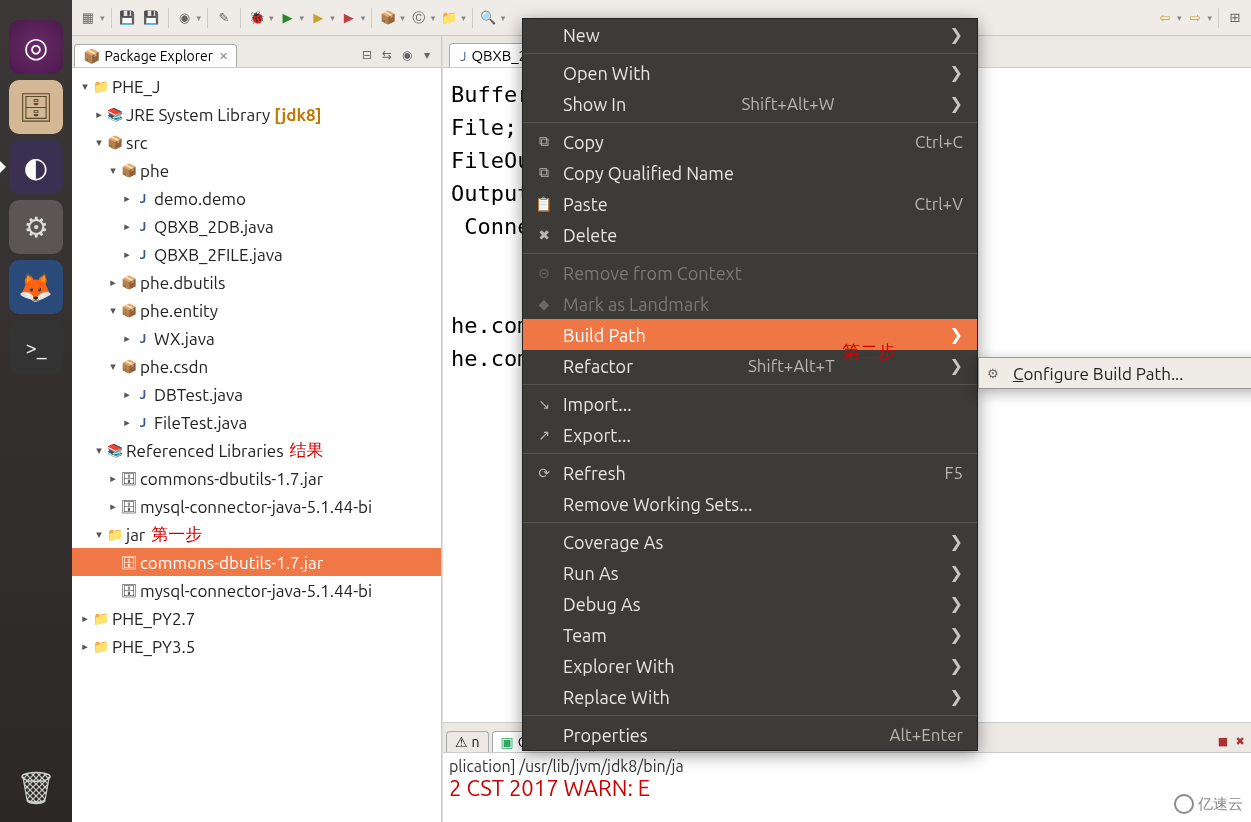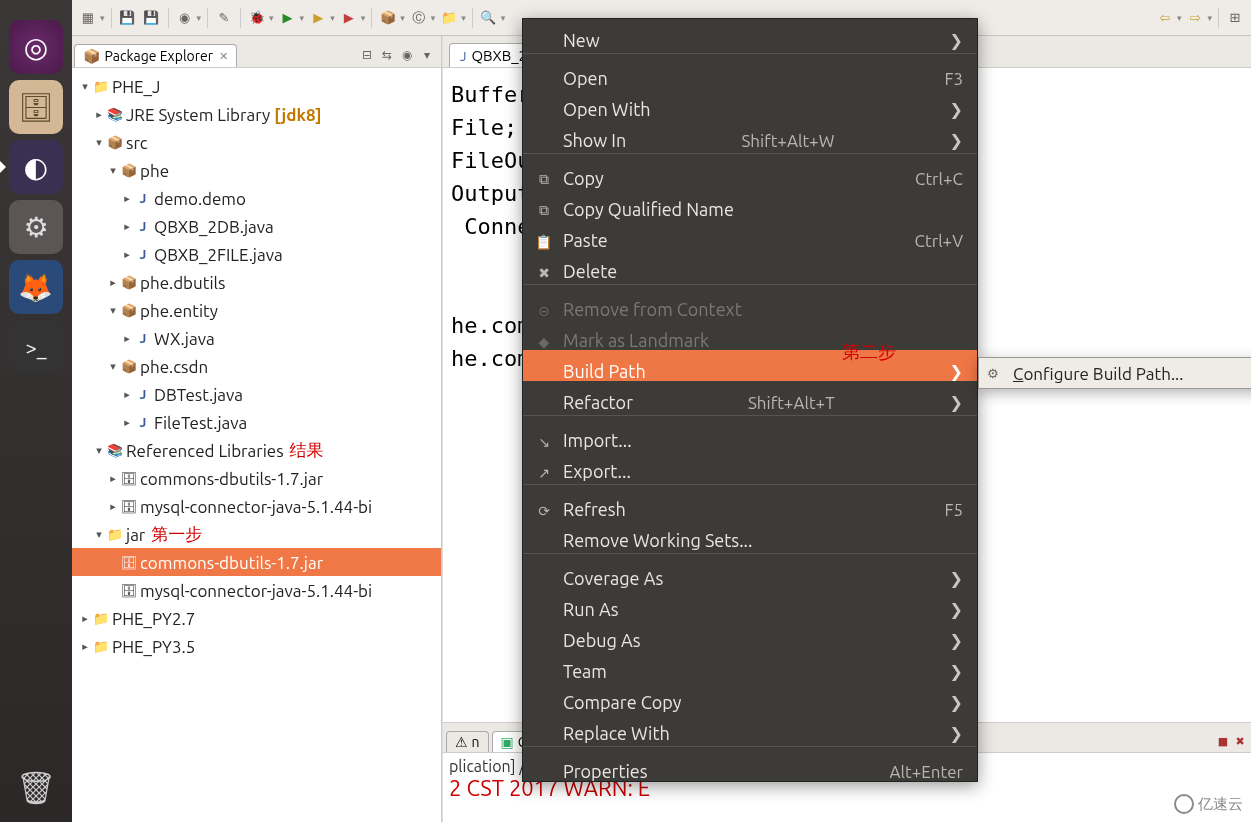--- a/index.html
+++ b/index.html
@@ -61,21 +61,21 @@
 .bp-tab { border:1px solid #aaa; border-bottom:none; background:#ece9e5; border-radius:4px 4px 0 0; padding:2px 8px; font-size:14px; display:flex; align-items:center; gap:4px; margin-left:3px; }
 .bp-tab.active { background:#fff; }
 .bp-tab .close-x { font-size:11px; color:#888; }
 .bp-icons { margin-left:auto; display:flex; gap:3px; padding:4px; }
 .bp-ic { width:14px; height:14px; font-size:11px; color:#a33; display:inline-flex; align-items:center; justify-content:center; }
 .bp-body { flex:1; padding:4px 6px; font-family:"DejaVu Sans Mono",monospace; font-size:16px; overflow:hidden; }
 .console-line1 { color:#333; white-space:nowrap; }
 .console-line2 { color:#c00; white-space:nowrap; font-size:22px; }
 
 .ctx-menu { position:absolute; left:450px; top:18px; width:456px; background:#3c3b37; color:#e8e6e3; border:1px solid #222; box-shadow:0 4px 16px rgba(0,0,0,.4); font-size:18px; z-index:50; }
-.ctx-item { height:31px; display:flex; align-items:flex-end; padding:0 14px 0 40px; position:relative; }
+.ctx-item { height:31px; display:flex; align-items:center; padding:0 14px 0 40px; position:relative; }
 .ctx-item.disabled { color:#7a7975; }
 .ctx-item .ci-ic { position:absolute; left:12px; width:18px; text-align:center; font-size:14px; color:#b8b6b2; }
 .ctx-item.disabled .ci-ic { color:#6a6965; }
 .ctx-item .ci-accel { margin-left:auto; color:#b8b6b2; font-size:17px; }
 .ctx-item .ci-sub { margin-left:auto; color:#c8c6c2; font-size:16px; }
 .ctx-sep { height:1px; background:#56544f; margin:3px 0; }
 .ctx-item.hover { background:#ef7645; color:#fff; }
 .ctx-item.hover .ci-sub, .ctx-item.hover .ci-accel { color:#fff; }
 
 .ctx-annot2 { position:absolute; font-size:18px; color:#d40000; z-index:60; }
@@ -337,24 +337,20 @@
       </div>
     </div>
 
     <div class="ctx-menu" id="ctx-menu">
         <div class="ctx-item">
           <span>New</span>
           <span class="ci-sub">❯</span>
         </div>
         <div class="ctx-sep"></div>
         <div class="ctx-item">
-          <span>Open</span>
-          <span class="ci-accel">F3</span>
-        </div>
-        <div class="ctx-item">
           <span>Open With</span>
           <span class="ci-sub">❯</span>
         </div>
         <div class="ctx-item">
           <span>Show In</span>
           <span class="ci-accel">Shift+Alt+W</span>
           <span class="ci-sub">❯</span>
         </div>
         <div class="ctx-sep"></div>
         <div class="ctx-item">
@@ -422,21 +418,21 @@
         </div>
         <div class="ctx-item">
           <span>Debug As</span>
           <span class="ci-sub">❯</span>
         </div>
         <div class="ctx-item">
           <span>Team</span>
           <span class="ci-sub">❯</span>
         </div>
         <div class="ctx-item">
-          <span>Compare Copy</span>
+          <span>Explorer With</span>
           <span class="ci-sub">❯</span>
         </div>
         <div class="ctx-item">
           <span>Replace With</span>
           <span class="ci-sub">❯</span>
         </div>
         <div class="ctx-sep"></div>
         <div class="ctx-item">
           <span>Properties</span>
           <span class="ci-accel">Alt+Enter</span>

